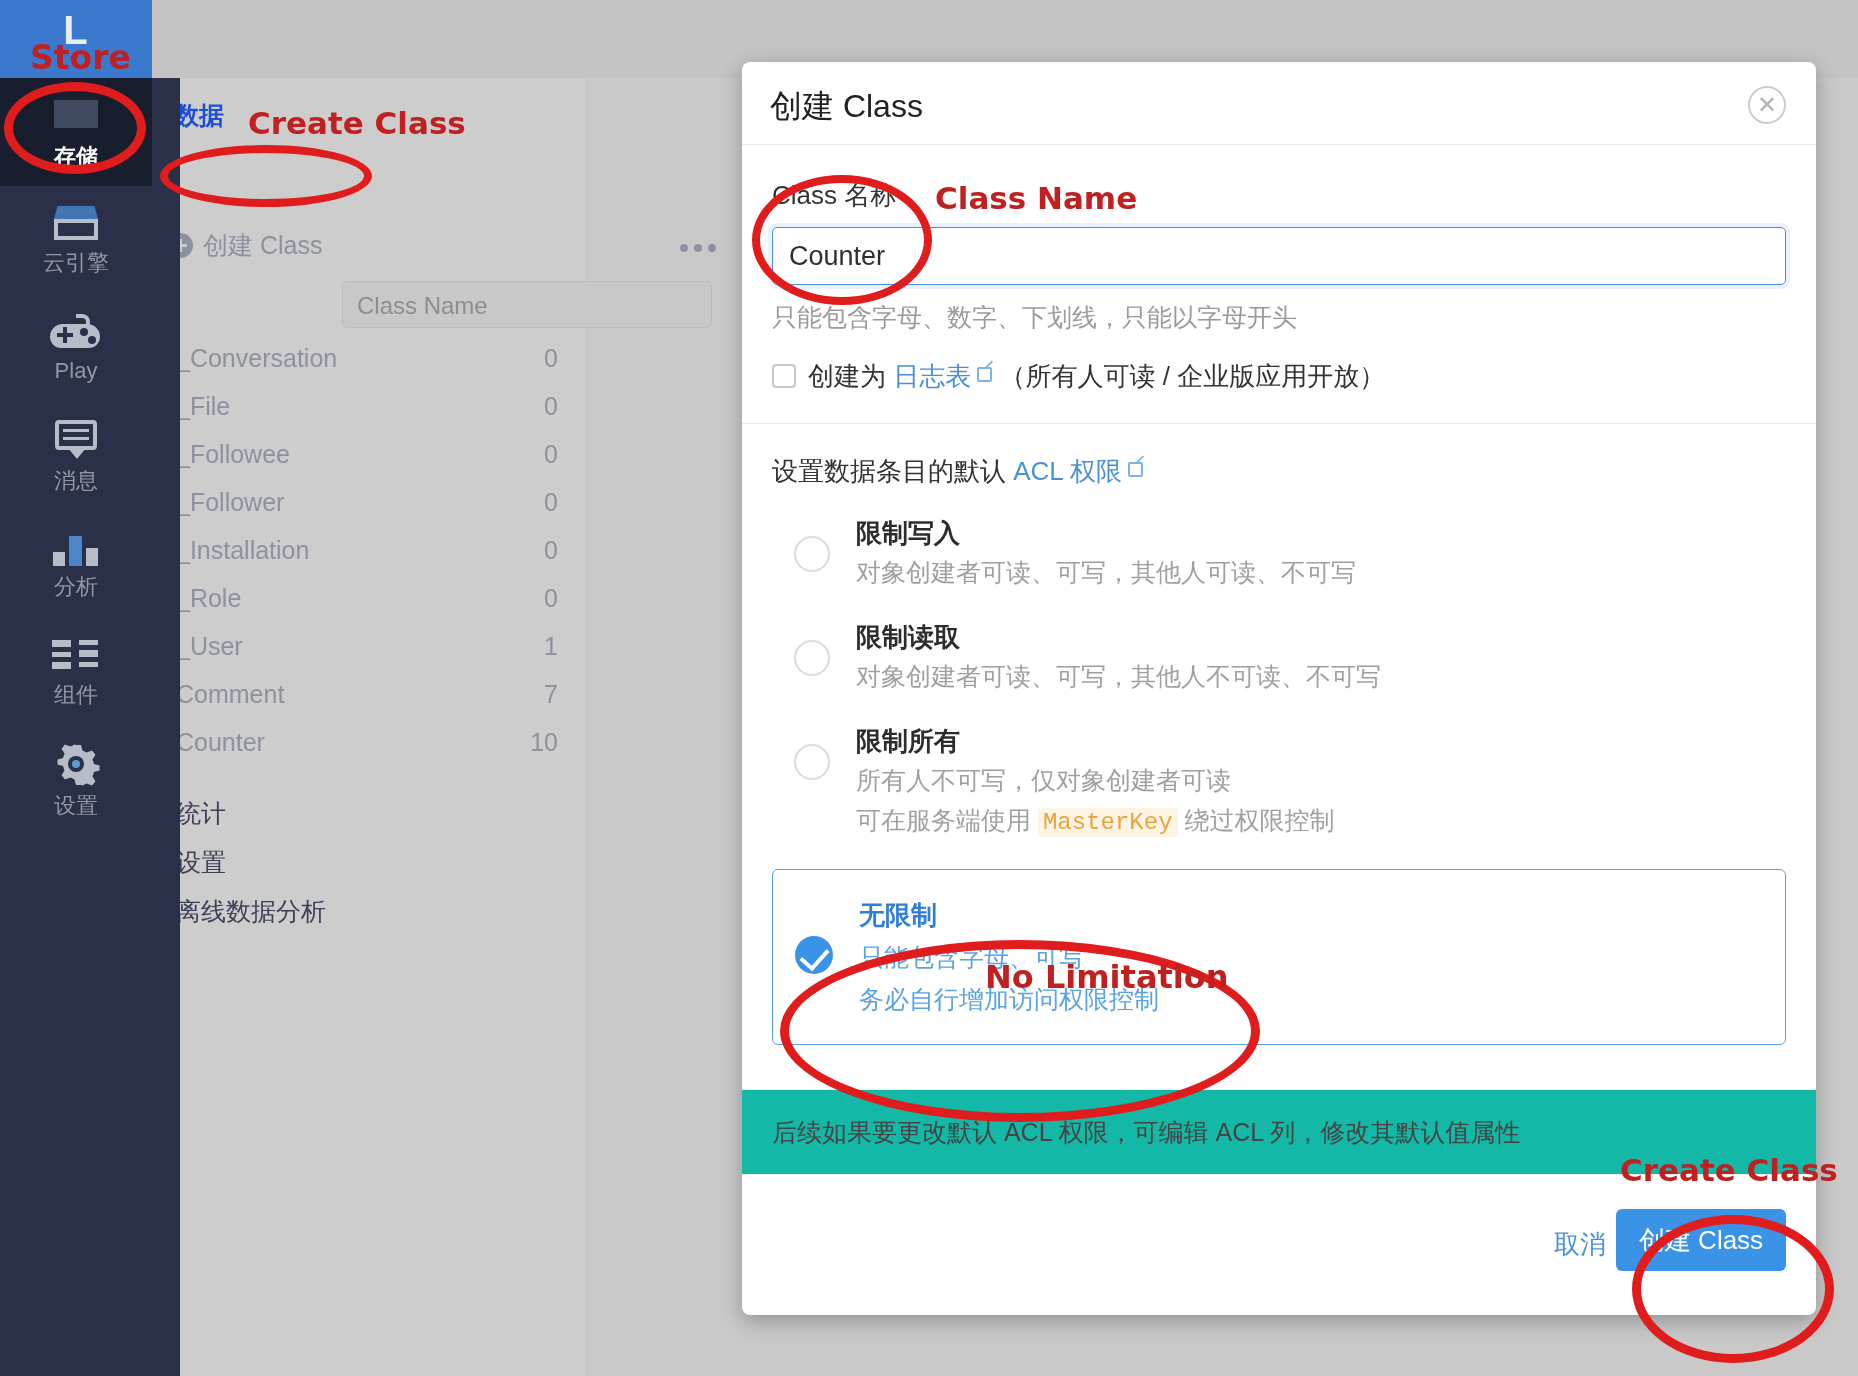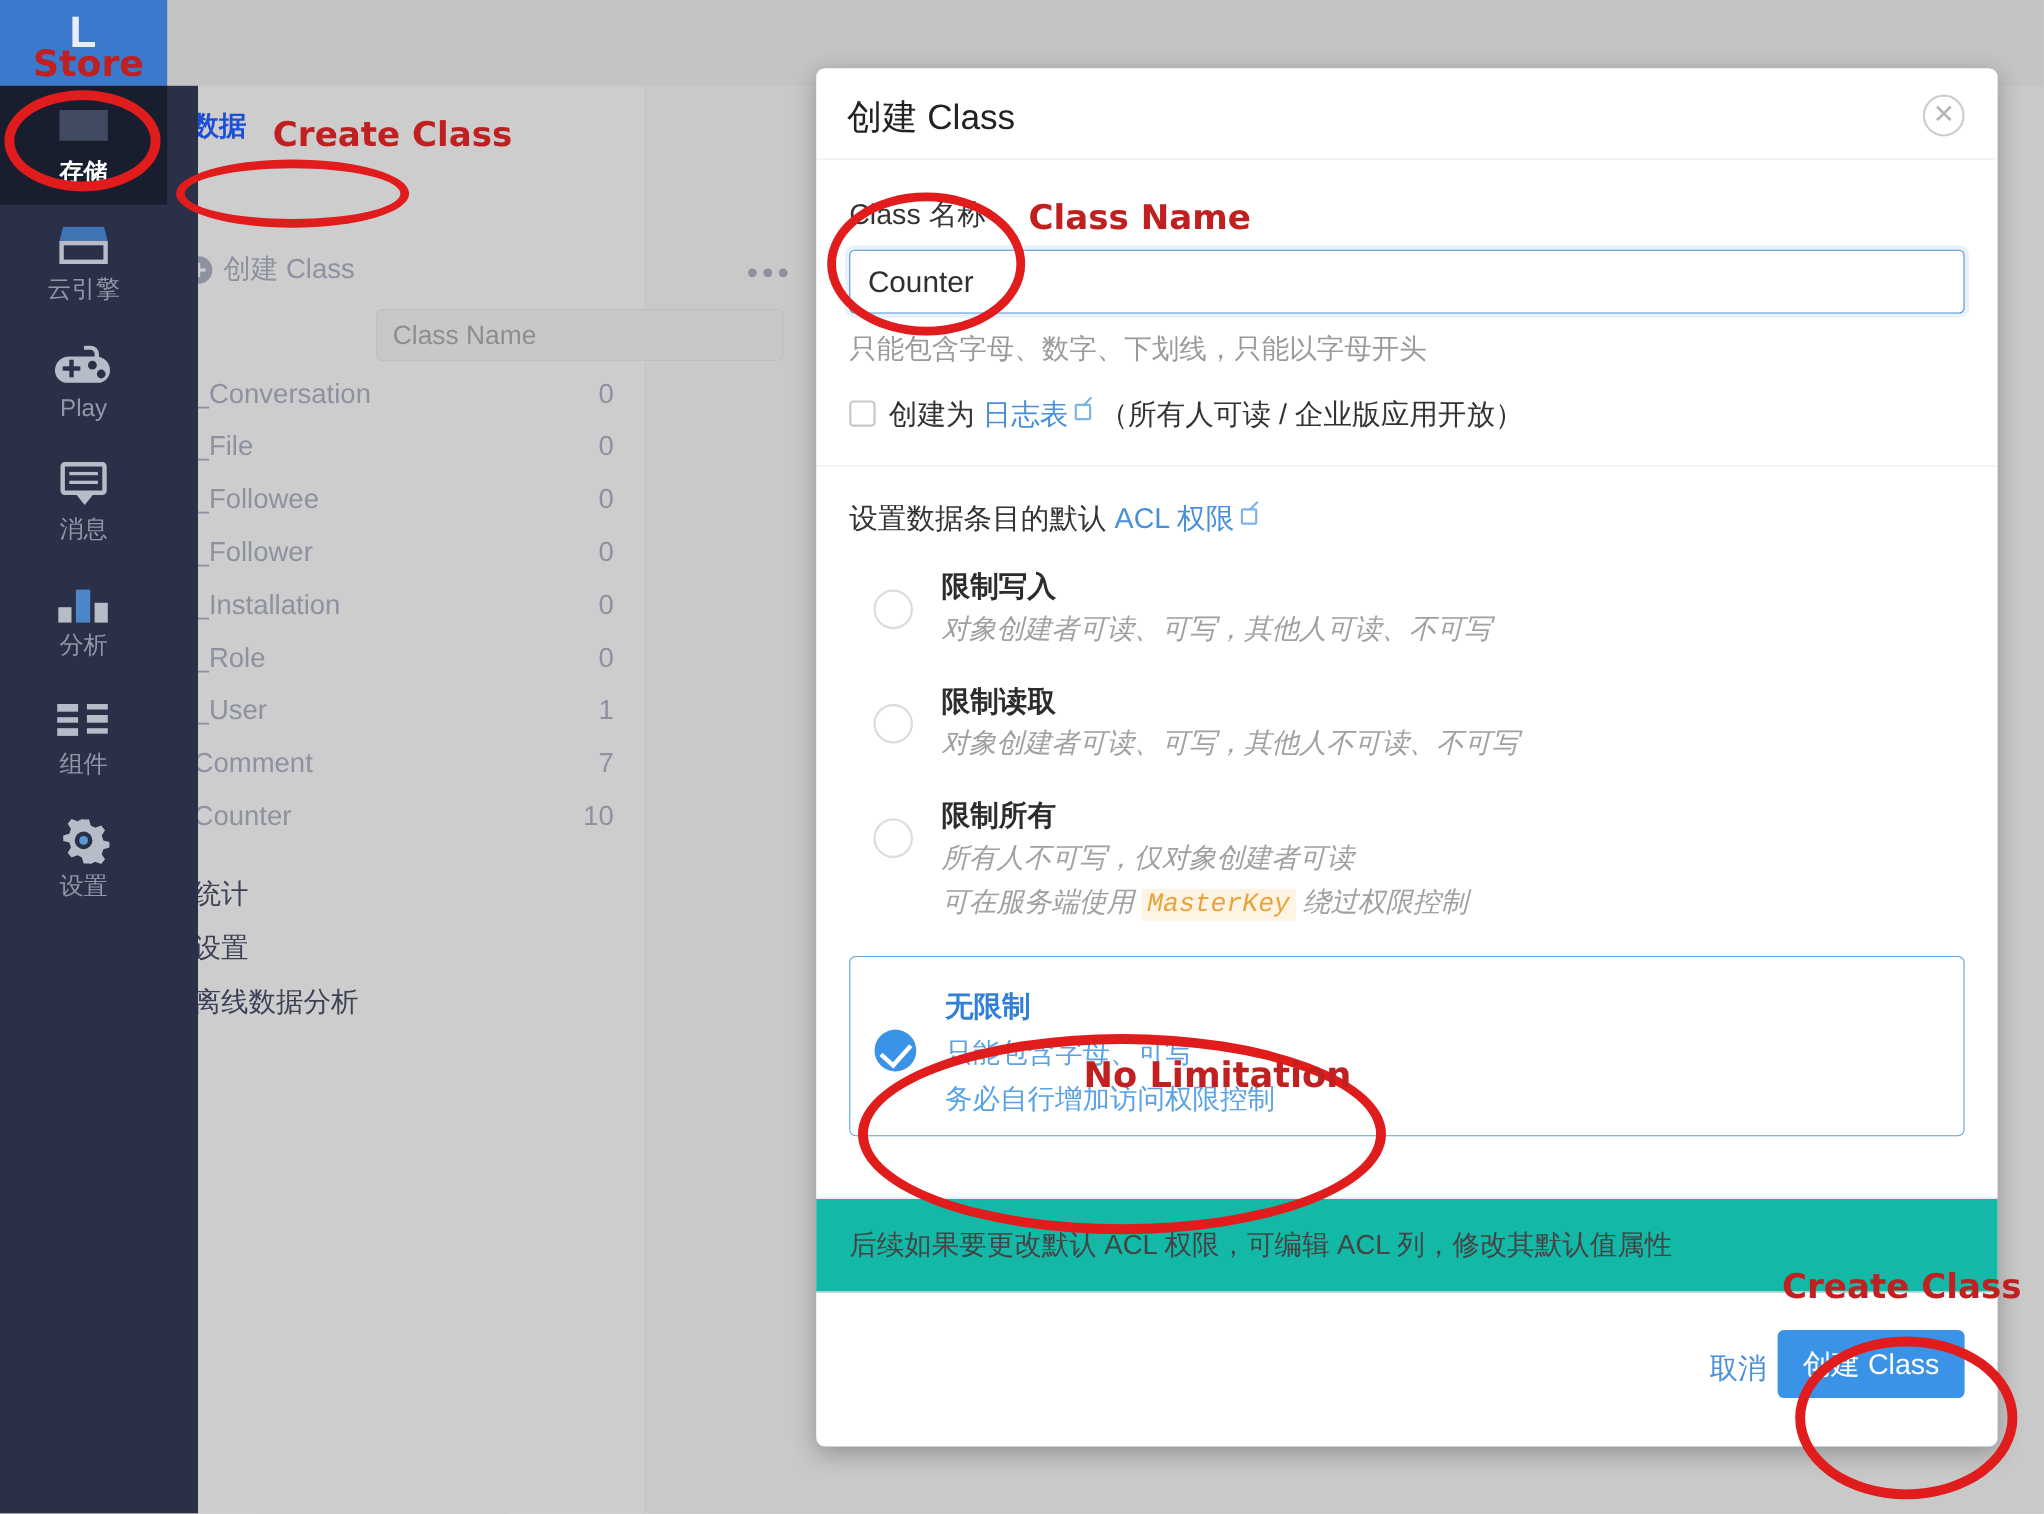--- a/index.html
+++ b/index.html
@@ -222,30 +222,30 @@
 
   .section-b { position: relative; padding: 30px 30px 24px 30px; }
   .acl-head { font-size: 26px; color: #333; line-height: 34px; }
 
   .opt { position: relative; display: flex; gap: 26px; padding: 26px 0 0 22px; }
   .opt .radio {
     width: 36px; height: 36px; border-radius: 50%; border: 2px solid #dcdcdc;
     flex: none; margin-top: 22px; background: #fff;
   }
   .opt .ttl { font-size: 26px; color: #2c2c2c; font-weight: 700; line-height: 38px; }
-  .opt .sub { font-size: 25px; color: #a0a0a0; line-height: 40px; font-style: italic; }
+  .opt .sub { font-size: 25px; color: #a0a0a0; line-height: 40px; }
   .mk {
     font-family: "Liberation Mono", "DejaVu Sans Mono", monospace;
     color: #e8a33d; background: #fdf4e3; padding: 1px 5px; border-radius: 3px;
     font-size: 24px;
   }
 
   .opt-selected {
     margin: 26px 0 0 0; border: 1px solid #5ba3e0; border-radius: 6px;
-    display: flex; gap: 26px; padding: 24px 0 12px 22px; position: relative;
+    display: flex; gap: 26px; padding: 24px 0 24px 22px; position: relative;
   }
   .opt-selected .check {
     width: 38px; height: 38px; border-radius: 50%; background: #3b93e8;
     flex: none; margin-top: 42px; position: relative;
   }
   .opt-selected .check::after {
     content: ""; position: absolute; left: 11px; top: 7px; width: 13px;
     height: 22px; border: solid #fff; border-width: 0 4px 4px 0;
     transform: rotate(42deg);
   }

